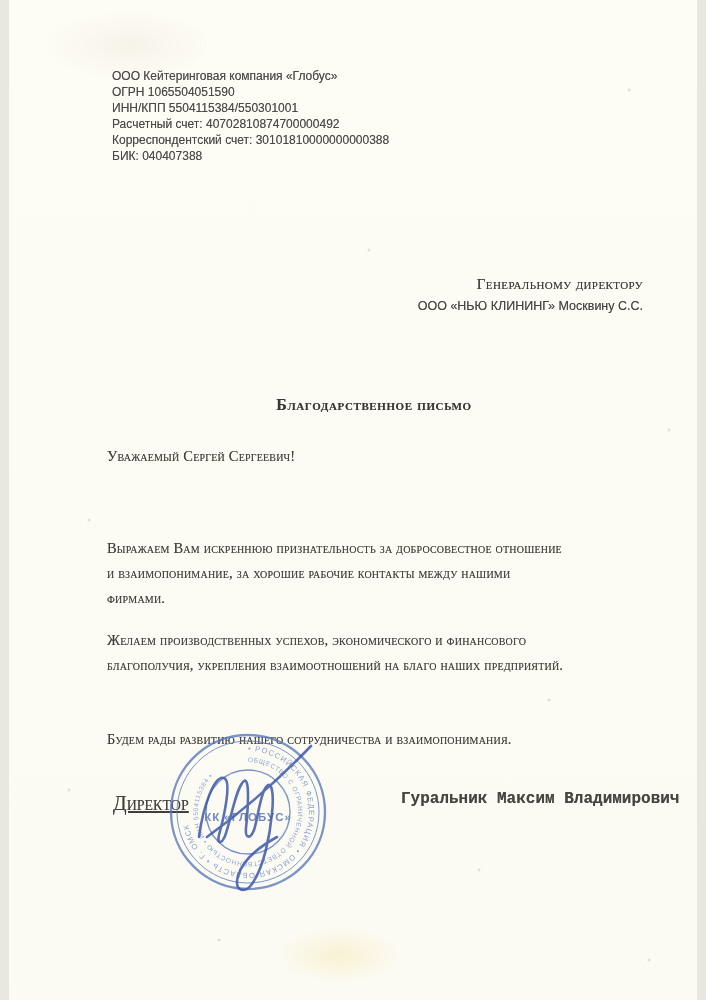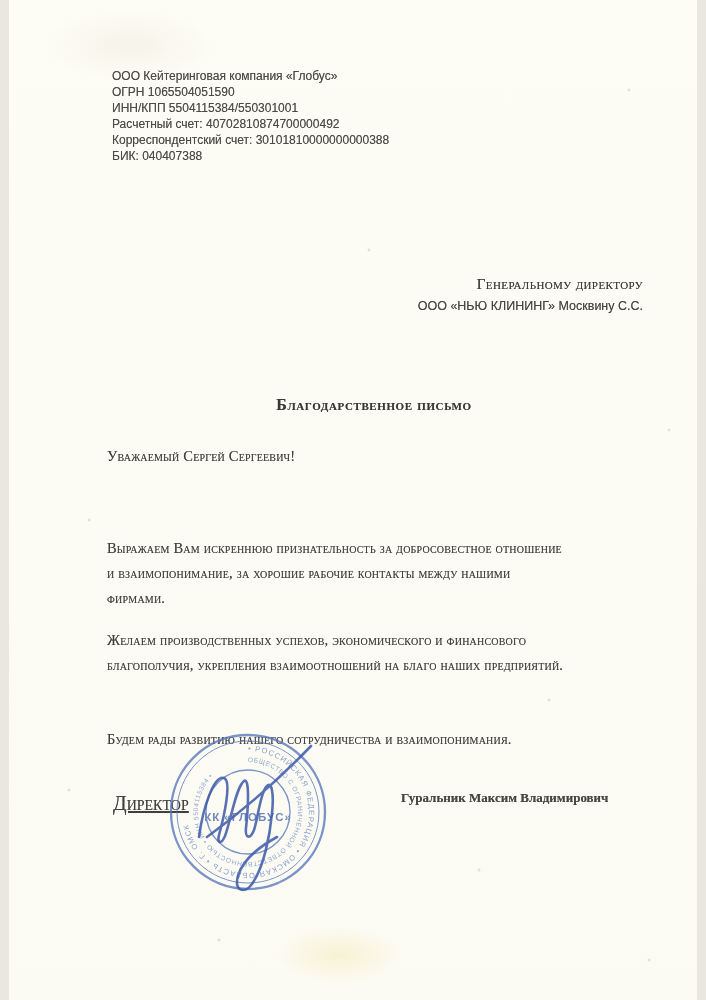--- a/index.html
+++ b/index.html
@@ -60,22 +60,22 @@
     text-shadow:0 0 .5px rgba(64,63,59,.55);
   }
   .sig-label{
     position:absolute;left:104px;top:792px;
     font-variant:small-caps;font-size:20px;color:#403f3b;
     text-shadow:0 0 .5px rgba(64,63,59,.55);
     text-decoration:underline;
   }
   .sig-name{
     position:absolute;left:385px;top:790px;
-    font-family:Liberation Serif, serif;
-    font-size:13px;font-weight:600;color:#46453f;
+    font-family:Liberation Mono, monospace;
+    font-size:16px;font-weight:600;color:#46453f;
     text-shadow:0 0 .4px rgba(70,69,63,.6);
     padding-left:7px;
   }
   .stamp-wrap{position:absolute;left:142px;top:715px;width:195px;height:195px;}
   .stamp-wrap svg{display:block;}
 </style>
 </head>
 <body>
 
 <div class="page">

